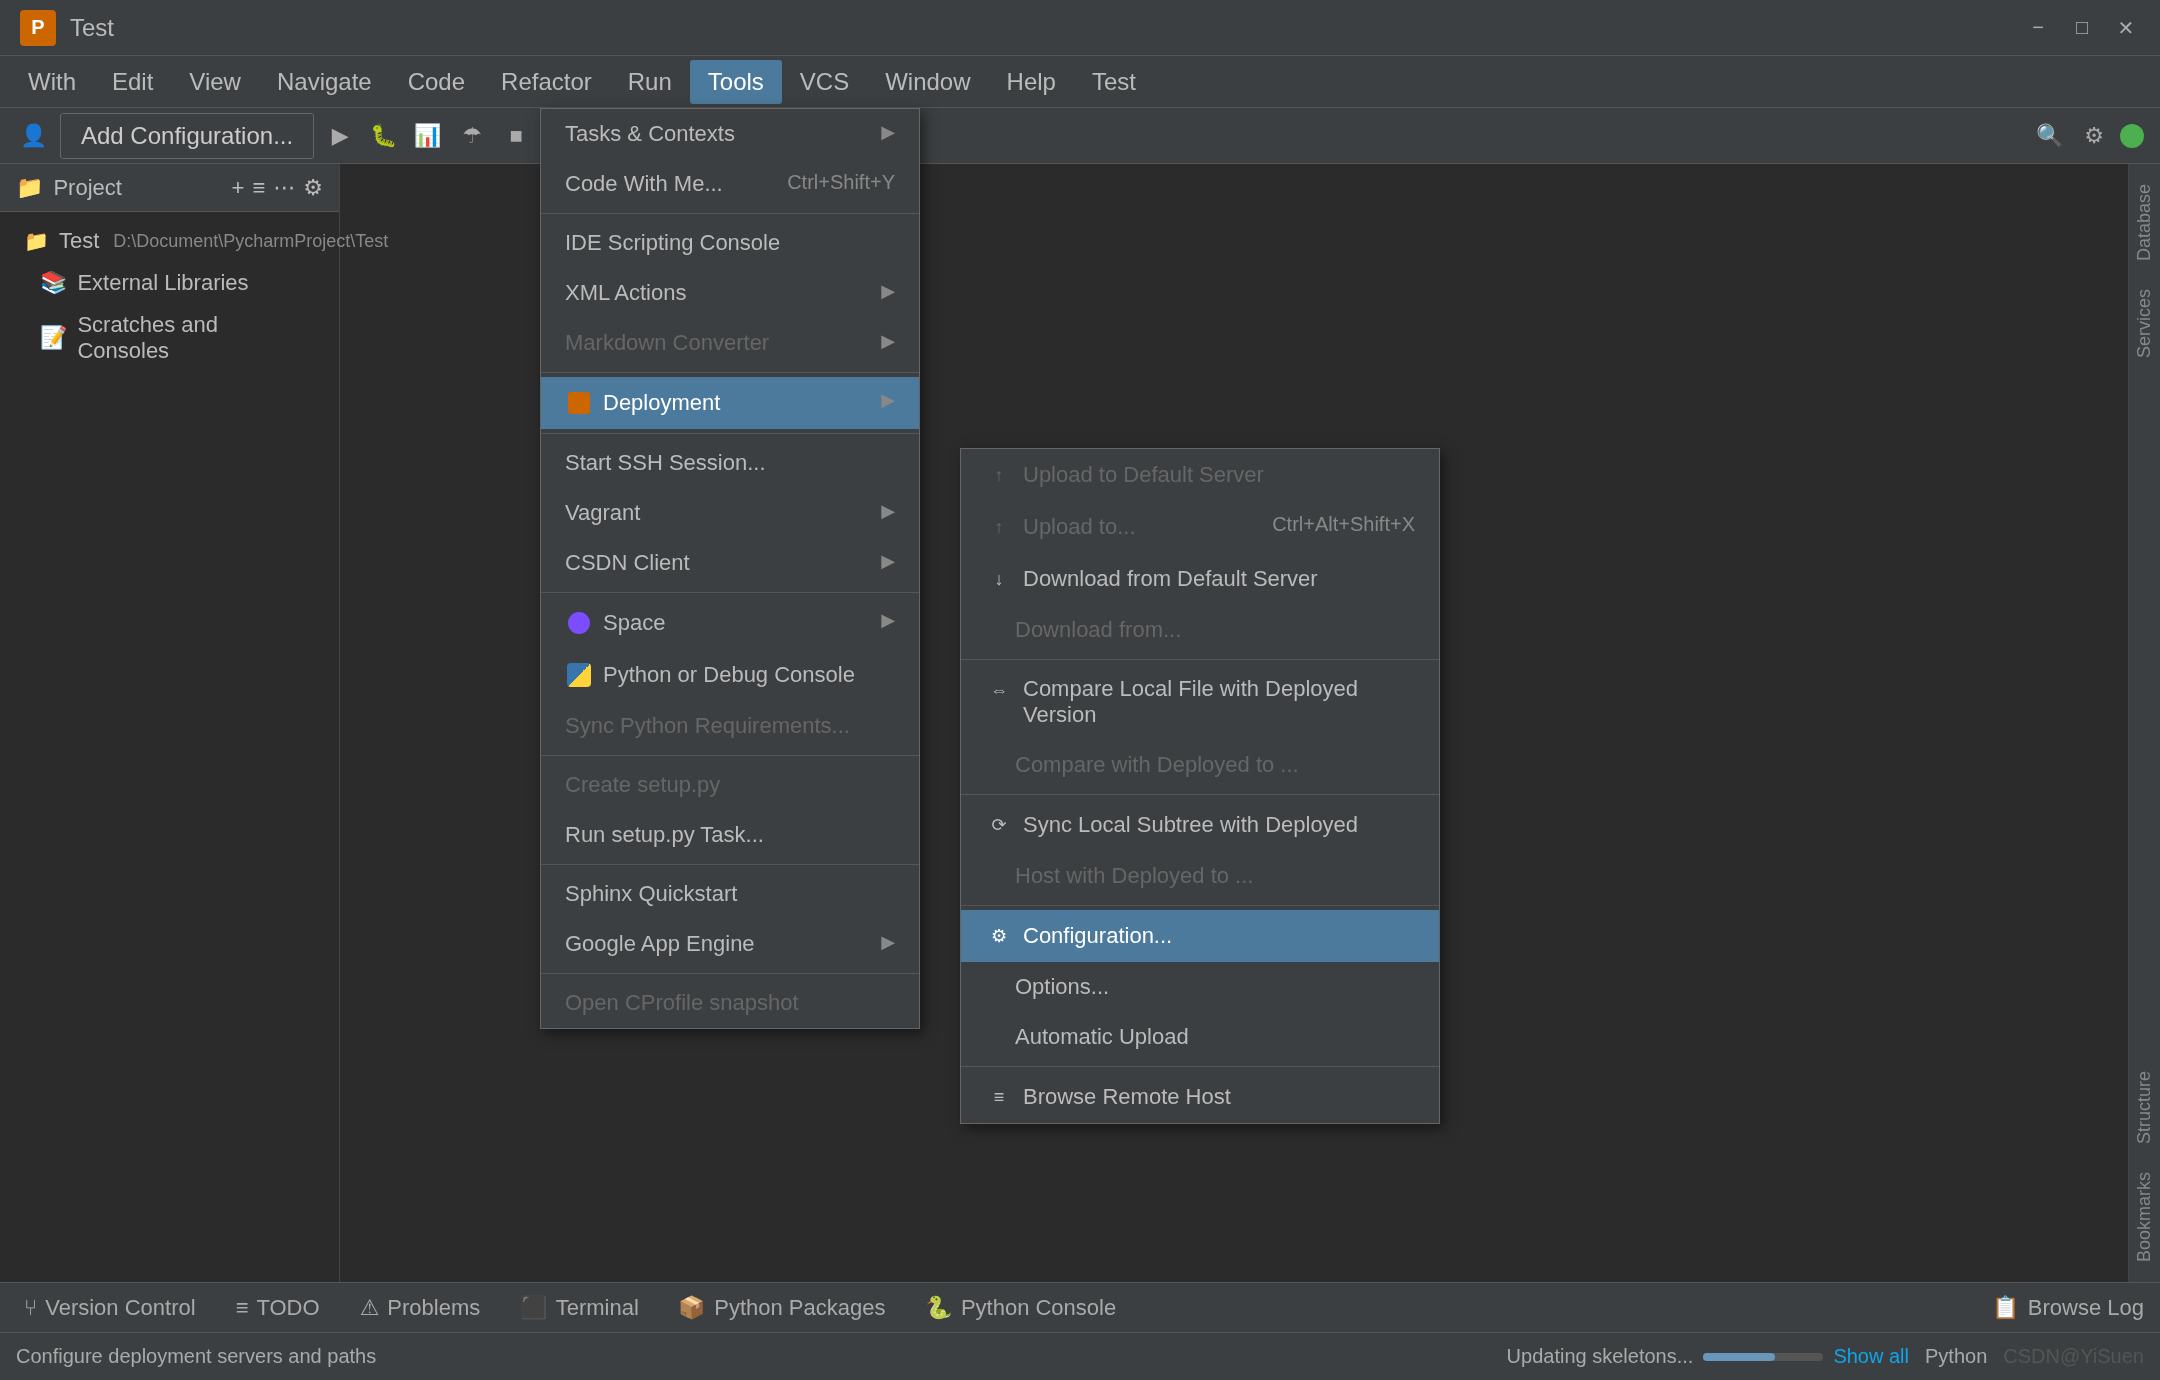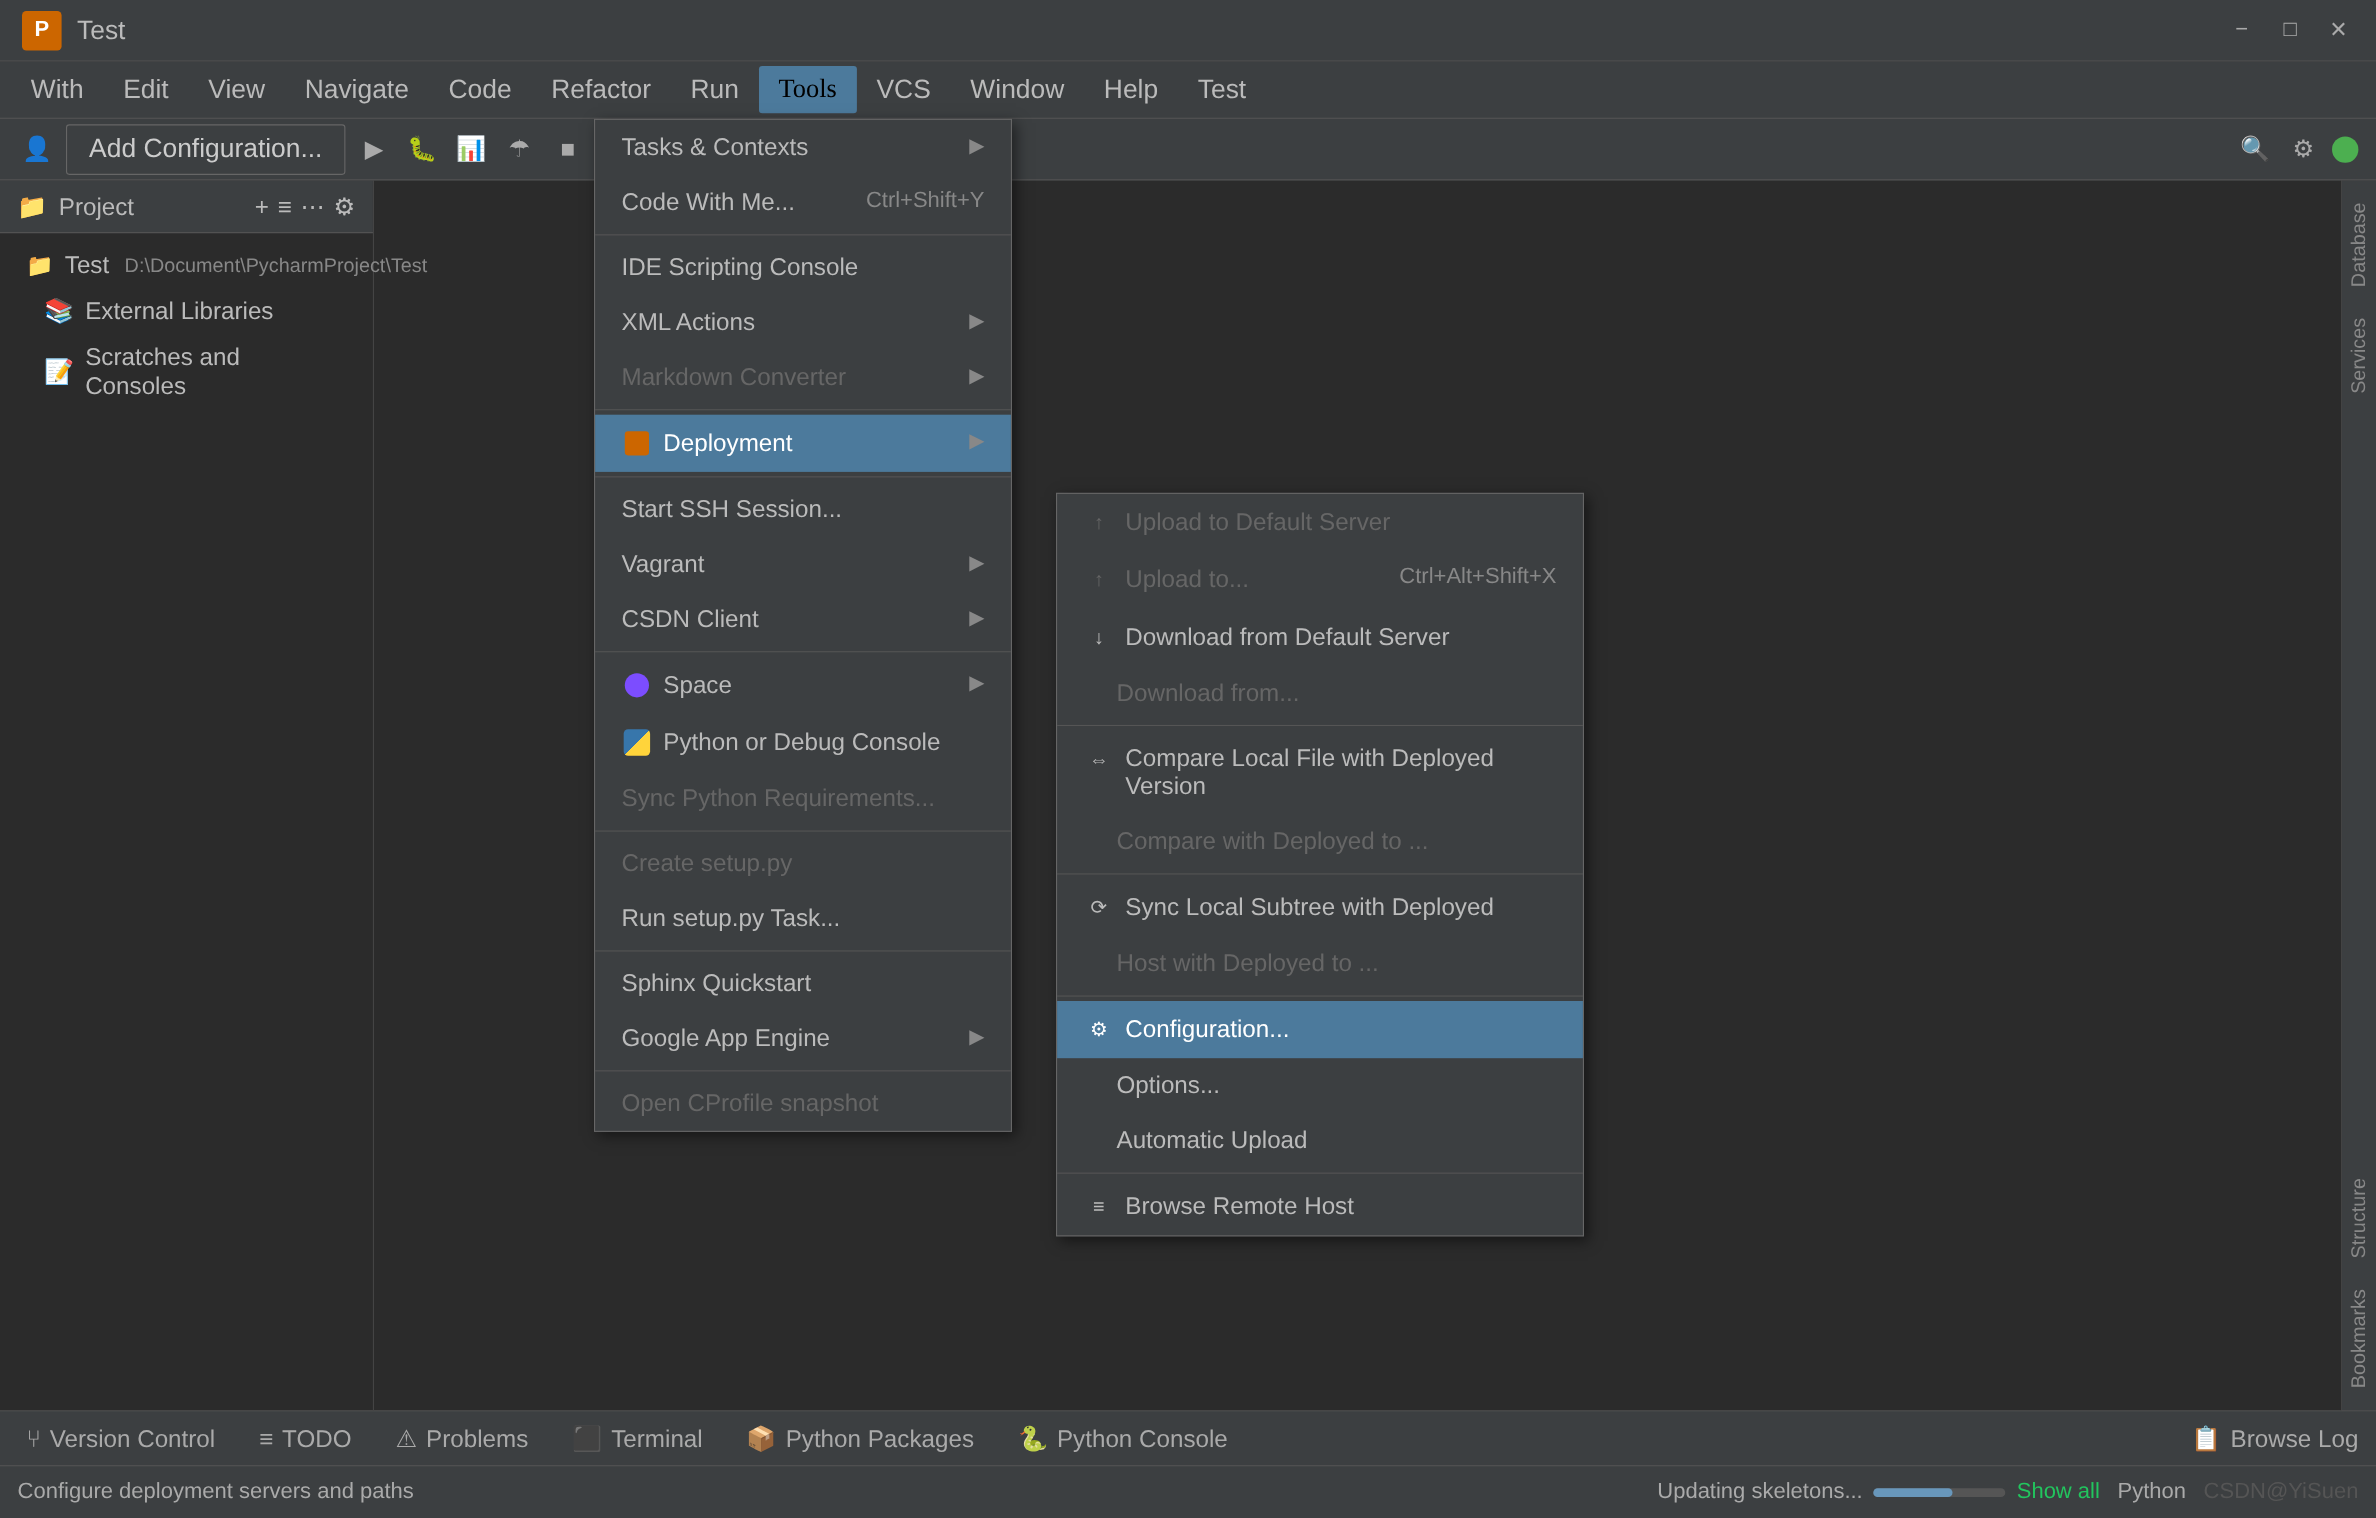--- a/index.html
+++ b/index.html
@@ -69,22 +69,21 @@
       font-size: 24px;
       color: #bbbbbb;
       cursor: pointer;
       border-radius: 3px;
     }
     .menu-item:hover, .menu-item.active {
       background: #4c5052;
     }
     .menu-item.active {
       background: #4c7a9c;
-      color: #000000;
-      font-family: Liberation Serif, serif;
+      color: #ffffff;
     }
 
     
     .toolbar {
       height: 56px;
       background: #3c3f41;
       display: flex;
       align-items: center;
       padding: 0 16px;
       border-bottom: 1px solid #555;
@@ -504,21 +503,21 @@
 </div>
 
 <div class="status-bar">
   <span>Configure deployment servers and paths</span>
   <div class="status-bar-right">
     <div class="status-progress">
       <span>Updating skeletons...</span>
       <div class="progress-bar-bg">
         <div class="progress-bar-fill"></div>
       </div>
-      <span style="color:#22c55e; cursor:pointer;">Show all</span>
+      <span style="color:#0ea5e9; cursor:pointer;">Show all</span>
     </div>
     <span style="cursor:pointer;">Python</span>
     <span style="color:#555;">CSDN@YiSuen</span>
   </div>
 </div>
 
 <div class="dropdown-overlay">
 
   <div class="tools-dropdown">
     <div class="dropdown-item">

